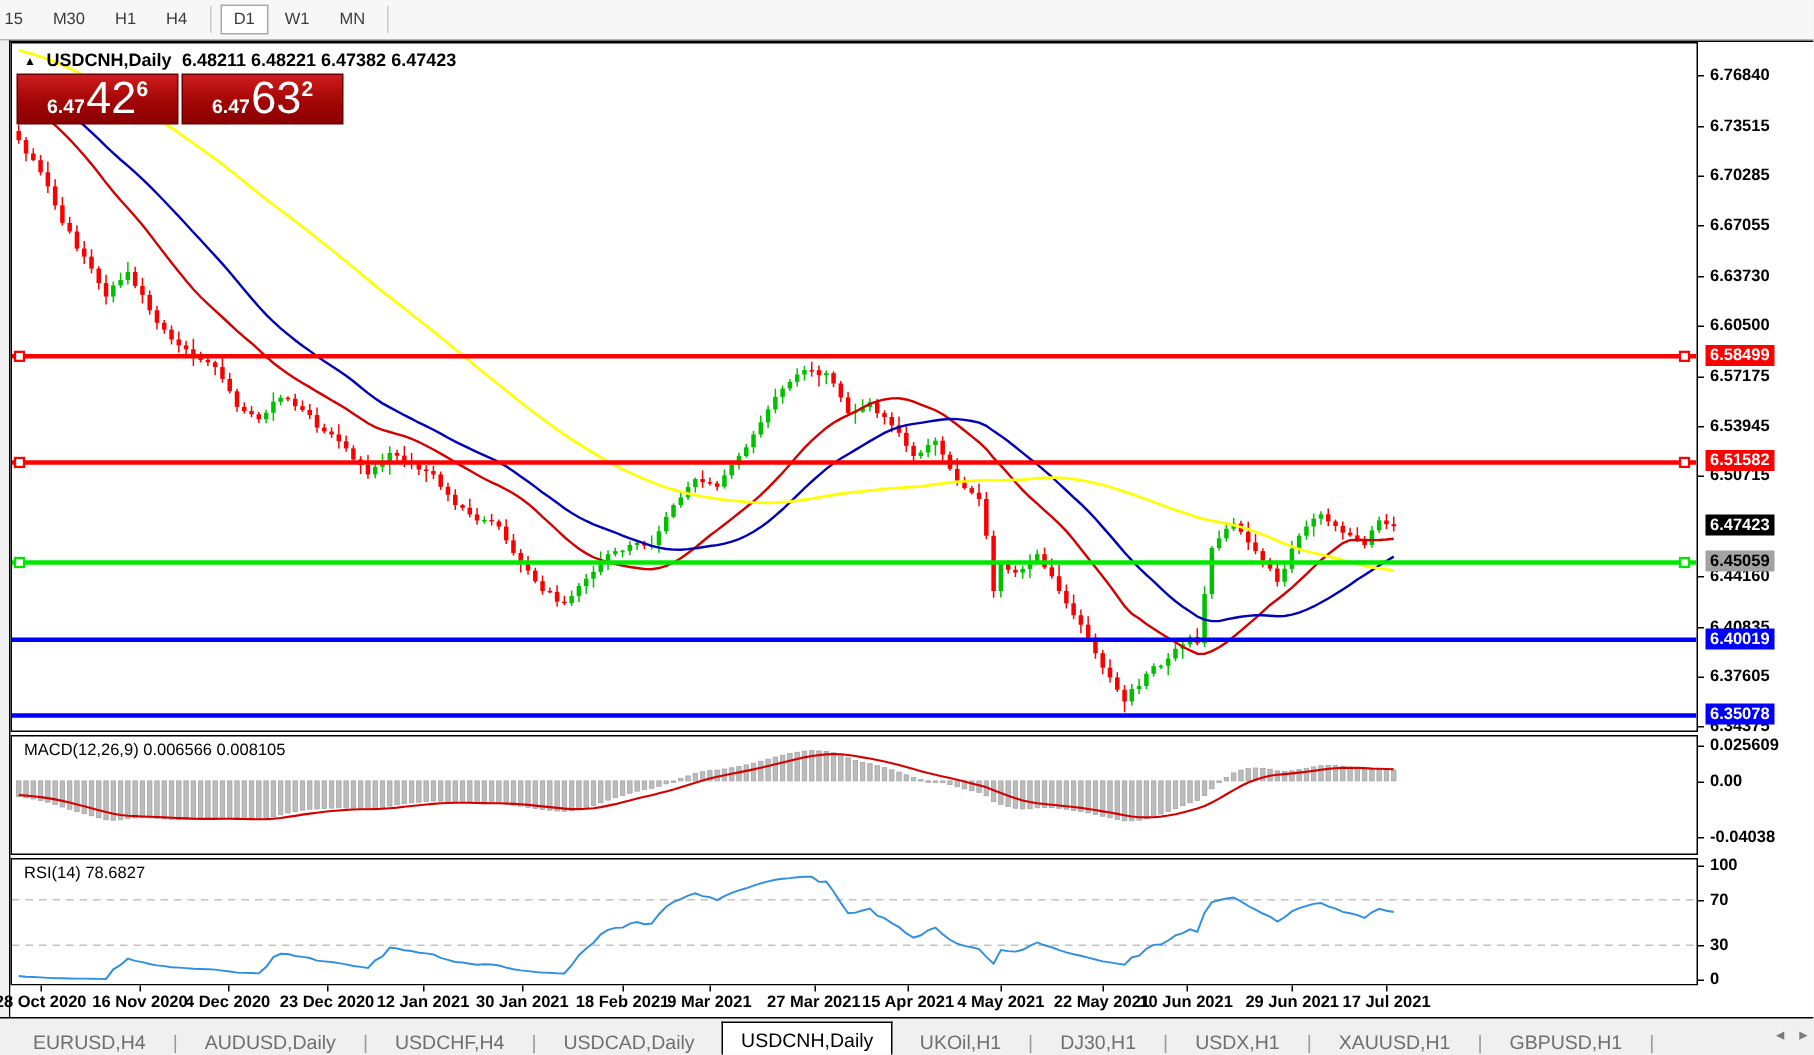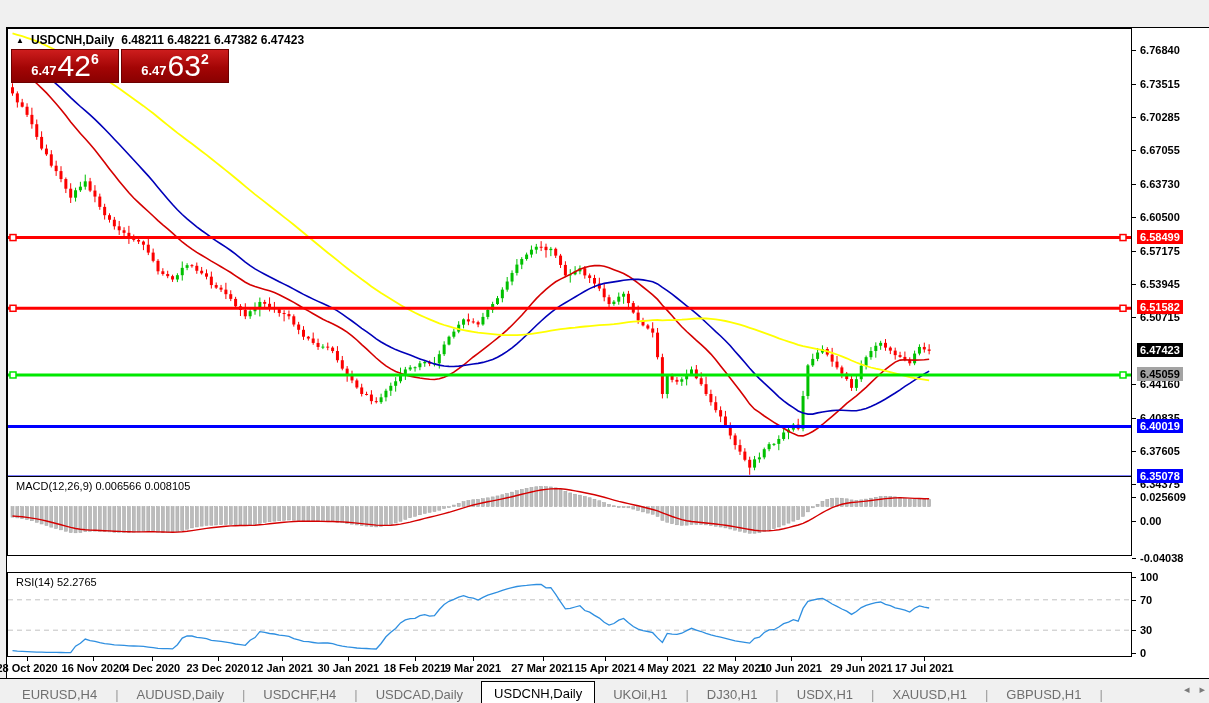--- a/index.html
+++ b/index.html
@@ -10,21 +10,21 @@
     border-bottom:1px solid #b9b9b9;display:flex;align-items:center;}
   .tf-btn{font-size:11px;color:#3a3a3a;padding:3px 8px;margin:0 1px;border:1px solid transparent;cursor:default;}
   .tf-btn.first{margin-left:-6px;}
   .tf-btn.active{background:#ffffff;border:1px solid #a9a9a9;}
   .tf-sep{width:1px;height:18px;background:#c9c9c9;margin:0 5px;}
   
   .chart-window{position:absolute;left:6px;top:27px;width:1203px;height:651px;background:#ffffff;
     border-left:1px solid #000;border-top:1px solid #000;box-sizing:border-box;}
   .pane{position:absolute;left:0;background:#fff;border:1px solid #000;box-sizing:border-box;}
   .pane-main{top:0;width:1125px;height:460px;}
-  .pane-macd{top:448px;width:1125px;height:80px;}
+  .pane-macd{top:462px;width:1125px;height:80px;}
   .pane-rsi{top:544px;width:1125px;height:85px;}
   .pane svg{position:absolute;left:0;top:0;}
   .pane-label{position:absolute;left:8px;top:3px;font-size:11px;color:#000;z-index:4;}
   
   .chart-header{position:absolute;left:8px;top:4px;z-index:6;font-size:12px;font-weight:600;color:#000;
     display:flex;align-items:center;gap:7px;}
   .collapse-tri{font-size:8px;color:#000;}
   
   .trade-widget{position:absolute;left:3px;top:19px;width:218px;z-index:6;}
   .tw-top{display:flex;height:23px;}
@@ -58,20 +58,31 @@
     padding:4px 12px 5px 12px;}
   .tab-sep{color:#9a9a9a;font-size:13px;}
   .tab-scroll{position:absolute;right:4px;top:4px;display:flex;gap:10px;color:#7a7a7a;font-size:11px;}
   .tab-scroll span{cursor:pointer;}
 </style>
 </head>
 <body>
 
 <div id="app">
 
+  <div class="toolbar">
+      <div class="tf-btn first">15</div>
+      <div class="tf-btn">M30</div>
+      <div class="tf-btn">H1</div>
+      <div class="tf-btn">H4</div>
+      <div class="tf-sep"></div>
+      <div class="tf-btn active">D1</div>
+      <div class="tf-btn">W1</div>
+      <div class="tf-btn">MN</div>
+      <div class="tf-sep"></div>
+    </div>
 
   <div class="chart-window">
 
     <div class="pane pane-main">
       <svg id="svg-main" width="1123" height="458">
           <line x1="4.5" x2="4.5" y1="54.27125722171518" y2="66.77911065710835" stroke="#fb0000" stroke-width="1"></line>
           <rect x="3" y="58.25560538116589" width="3" height="6.134529147982292" fill="#fb0000"></rect>
           <line x1="9.35" x2="9.35" y1="62.3444565675707" y2="78.5512897320661" stroke="#fb0000" stroke-width="1"></line>
           <rect x="7.85" y="64.39013452914818" width="3" height="8.976361305668533" fill="#fb0000"></rect>
           <line x1="14.2" x2="14.2" y1="69.86256249104294" y2="78.49311971923855" stroke="#fb0000" stroke-width="1"></line>
@@ -682,21 +693,21 @@
         </svg>
       <div class="pane-label">MACD(12,26,9) 0.006566 0.008105</div>
     </div>
 
     <div class="pane pane-rsi">
       <svg id="svg-rsi" width="1123" height="83">
           <line x1="0" x2="1123" y1="26.8" y2="26.8" stroke="#c2c2c2" stroke-width="1" stroke-dasharray="5,4"></line>
           <line x1="0" x2="1123" y1="57.2" y2="57.2" stroke="#c2c2c2" stroke-width="1" stroke-dasharray="5,4"></line>
           <polyline points="4.5,77.7 9.35,78.2 14.2,78.3 19.049999999999997,78.6 23.9,78.9 28.75,79.1 33.599999999999994,79.2 38.449999999999996,79.3 43.3,79.4 48.15,79.4 53,79.5 57.849999999999994,79.6 62.699999999999996,79.6 67.55,73.2 72.39999999999999,70.3 77.25,66.1 82.1,67.6 86.94999999999999,68.4 91.8,69.7 96.64999999999999,70.6 101.5,71.1 106.35,71.8 111.19999999999999,72.1 116.05,72.4 120.89999999999999,72.8 125.74999999999999,73.0 130.6,73.2 135.45,73.4 140.29999999999998,74.1 145.14999999999998,74.7 150,75.4 154.85,75.6 159.7,75.7 164.54999999999998,75.9 169.39999999999998,71.7 174.25,65.1 179.1,62.9 183.95,63.0 188.79999999999998,64.3 193.64999999999998,64.9 198.5,65.7 203.35,67.4 208.2,67.9 213.04999999999998,68.3 217.89999999999998,69.1 222.74999999999997,69.9 227.6,71.0 232.45,71.6 237.29999999999998,72.3 242.14999999999998,67.2 246.99999999999997,64.6 251.85,58.7 256.7,59.3 261.54999999999995,60.5 266.4,61.0 271.25,62.2 276.09999999999997,62.6 280.95,63.3 285.79999999999995,65.6 290.65,66.9 295.5,68.3 300.34999999999997,68.7 305.2,69.5 310.04999999999995,70.2 314.9,69.8 319.75,70.0 324.59999999999997,70.7 329.45,72.1 334.29999999999995,73.2 339.15,73.9 344,74.4 348.84999999999997,75.0 353.7,75.4 358.54999999999995,75.5 363.4,75.9 368.25,76.0 373.09999999999997,70.5 377.95,63.8 382.79999999999995,59.3 387.65,55.5 392.5,49.9 397.34999999999997,46.9 402.2,45.6 407.04999999999995,45.4 411.9,42.7 416.74999999999994,41.7 421.59999999999997,43.1 426.45,42.7 431.29999999999995,36.5 436.15,31.5 440.99999999999994,28.3 445.84999999999997,26.4 450.7,24.1 455.54999999999995,22.6 460.4,24.4 465.24999999999994,25.1 470.09999999999997,27.1 474.95,24.4 479.79999999999995,22.2 484.65,20.6 489.49999999999994,19.2 494.34999999999997,17.4 499.2,15.9 504.04999999999995,14.6 508.9,13.5 513.75,12.8 518.5999999999999,12.4 523.4499999999999,11.8 528.3,11.5 533.15,11.5 538,14.9 542.8499999999999,14.7 547.6999999999999,21.3 552.55,28.9 557.4,35.8 562.25,35.4 567.0999999999999,34.0 571.9499999999999,32.7 576.8,37.5 581.65,39.1 586.5,42.4 591.3499999999999,45.1 596.1999999999999,49.3 601.05,52.1 605.9,50.5 610.75,47.2 615.5999999999999,45.4 620.4499999999999,49.8 625.3,53.5 630.15,56.1 635,57.6 639.8499999999999,58.5 644.6999999999999,59.7 649.55,64.9 654.4,69.4 659.25,60.4 664.0999999999999,61.1 668.9499999999999,61.4 673.8,60.2 678.65,57.6 683.5,55.3 688.3499999999999,57.2 693.1999999999999,58.5 698.05,60.4 702.9,61.9 707.75,63.2 712.5999999999999,64.2 717.4499999999999,65.4 722.3,66.7 727.15,67.9 732,68.6 736.8499999999999,69.4 741.6999999999999,70.1 746.55,65.3 751.4,64.1 756.25,59.5 761.0999999999999,56.9 765.9499999999999,56.7 770.8,54.0 775.65,50.6 780.5,49.1 785.3499999999999,46.6 790.1999999999999,48.2 795.05,35.4 799.9,28.4 804.7499999999999,27.2 809.5999999999999,26.0 814.4499999999999,25.4 819.3,27.9 824.15,31.0 828.9999999999999,33.4 833.8499999999999,36.0 838.6999999999999,38.1 843.55,41.4 848.4,38.5 853.2499999999999,34.6 858.0999999999999,32.4 862.9499999999999,30.9 867.8,29.6 872.65,29.0 877.4999999999999,31.3 882.3499999999999,32.7 887.1999999999999,34.9 892.05,35.8 896.9,37.1 901.7499999999999,39.0 906.5999999999999,35.2 911.4499999999999,32.9 916.3,34.2 921.15,35.0 " fill="none" stroke="#2f8fe0" stroke-width="1.3"></polyline>
         </svg>
-      <div class="pane-label">RSI(14) 52.2765</div>
+      <div class="pane-label">RSI(14) 78.6827</div>
     </div>
 
     <div class="axis-col">
         <div class="ax-tick" style="top: 22.0395px;"></div>
         <div class="ax-label" style="top: 16.0395px;">6.76840</div>
         <div class="ax-tick" style="top: 56.035px;"></div>
         <div class="ax-label" style="top: 50.035px;">6.73515</div>
         <div class="ax-tick" style="top: 89.0592px;"></div>
         <div class="ax-label" style="top: 83.0592px;">6.70285</div>
         <div class="ax-tick" style="top: 122.083px;"></div>

